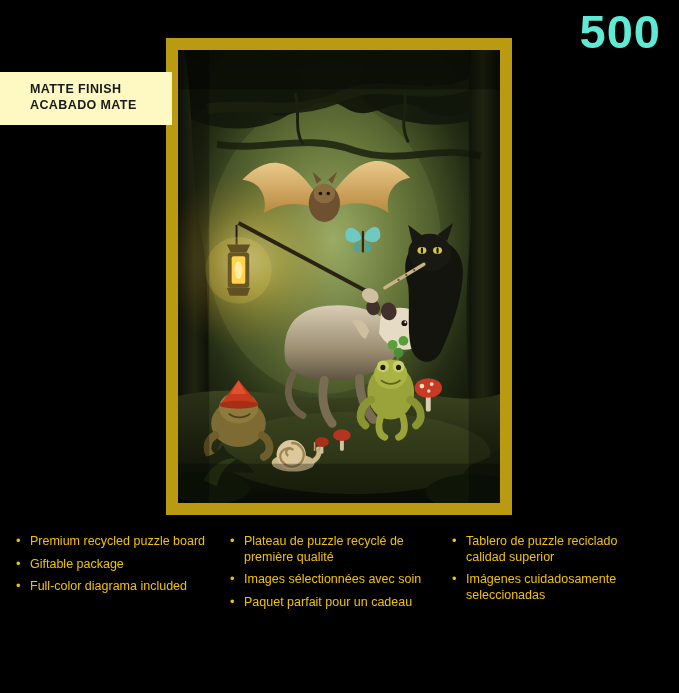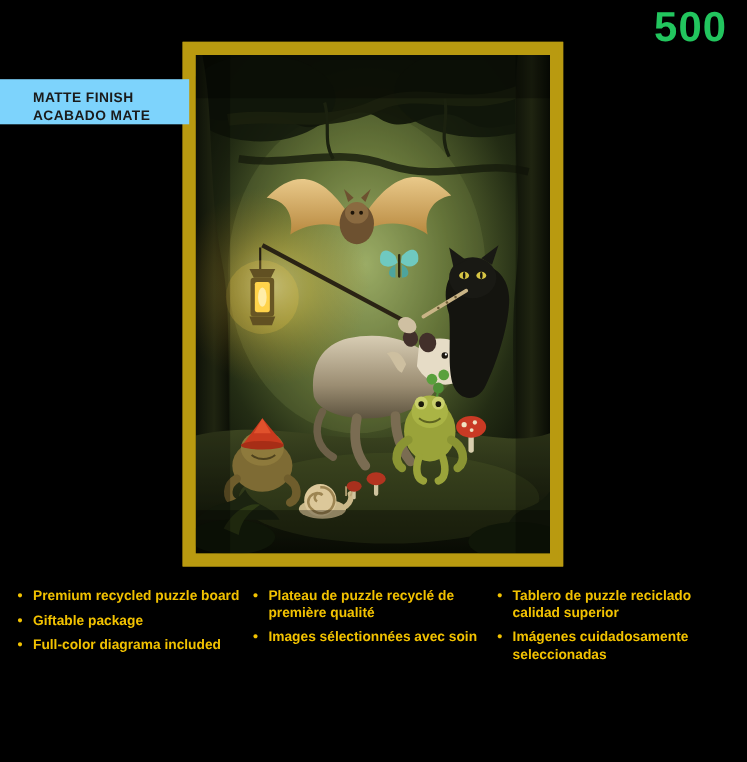--- a/index.html
+++ b/index.html
@@ -19,35 +19,35 @@
     height: 693px;
     background: #000000;
     overflow: hidden;
   }
 
   
   .piece-count {
     position: absolute;
     top: 4px;
     right: 18px;
-    font-size: 38px;
+    font-size: 47px;
     font-weight: bold;
-    color: #22c55e;
+    color: #5eead4;
     letter-spacing: 1px;
     font-family: "Liberation Sans", sans-serif;
   }
 
   
   .matte-flag {
     position: absolute;
     left: 0;
     top: 72px;
     width: 172px;
-    background: #7dd3fc;
-    padding: 9px 0 0 30px;
+    background: #fef9c3;
+    padding: 9px 0 12px 30px;
     box-sizing: border-box;
     z-index: 5;
   }
   .matte-flag div {
     font-size: 12.5px;
     font-weight: bold;
     color: #1a1a1a;
     line-height: 16px;
     letter-spacing: 0.4px;
     font-family: "Liberation Sans", sans-serif;
@@ -87,21 +87,21 @@
   .feature-col {
     width: 208px;
   }
   .feature-col:nth-child(2) { width: 216px; }
   .feature-item {
     position: relative;
     padding-left: 16px;
     margin-bottom: 7px;
     color: #f2c200;
     font-size: 12.5px;
-    font-weight: bold;
+    font-weight: normal;
     line-height: 15.5px;
     font-family: "Liberation Sans", sans-serif;
   }
   .feature-item::before {
     content: "\2022";
     position: absolute;
     left: 2px;
     top: -1px;
     font-size: 13px;
     color: #f2c200;
@@ -315,20 +315,21 @@
 
     <div class="feature-col">
       <div class="feature-item">Premium recycled puzzle board</div>
       <div class="feature-item">Giftable package</div>
       <div class="feature-item">Full-color diagrama included</div>
     </div>
 
     <div class="feature-col">
       <div class="feature-item">Plateau de puzzle recyclé de première qualité</div>
       <div class="feature-item">Images sélectionnées avec soin</div>
+      <div class="feature-item">Paquet parfait pour un cadeau</div>
     </div>
 
     <div class="feature-col">
       <div class="feature-item">Tablero de puzzle reciclado calidad superior</div>
       <div class="feature-item">Imágenes cuidadosamente seleccionadas</div>
     </div>
 
   </div>
 </div>
 

